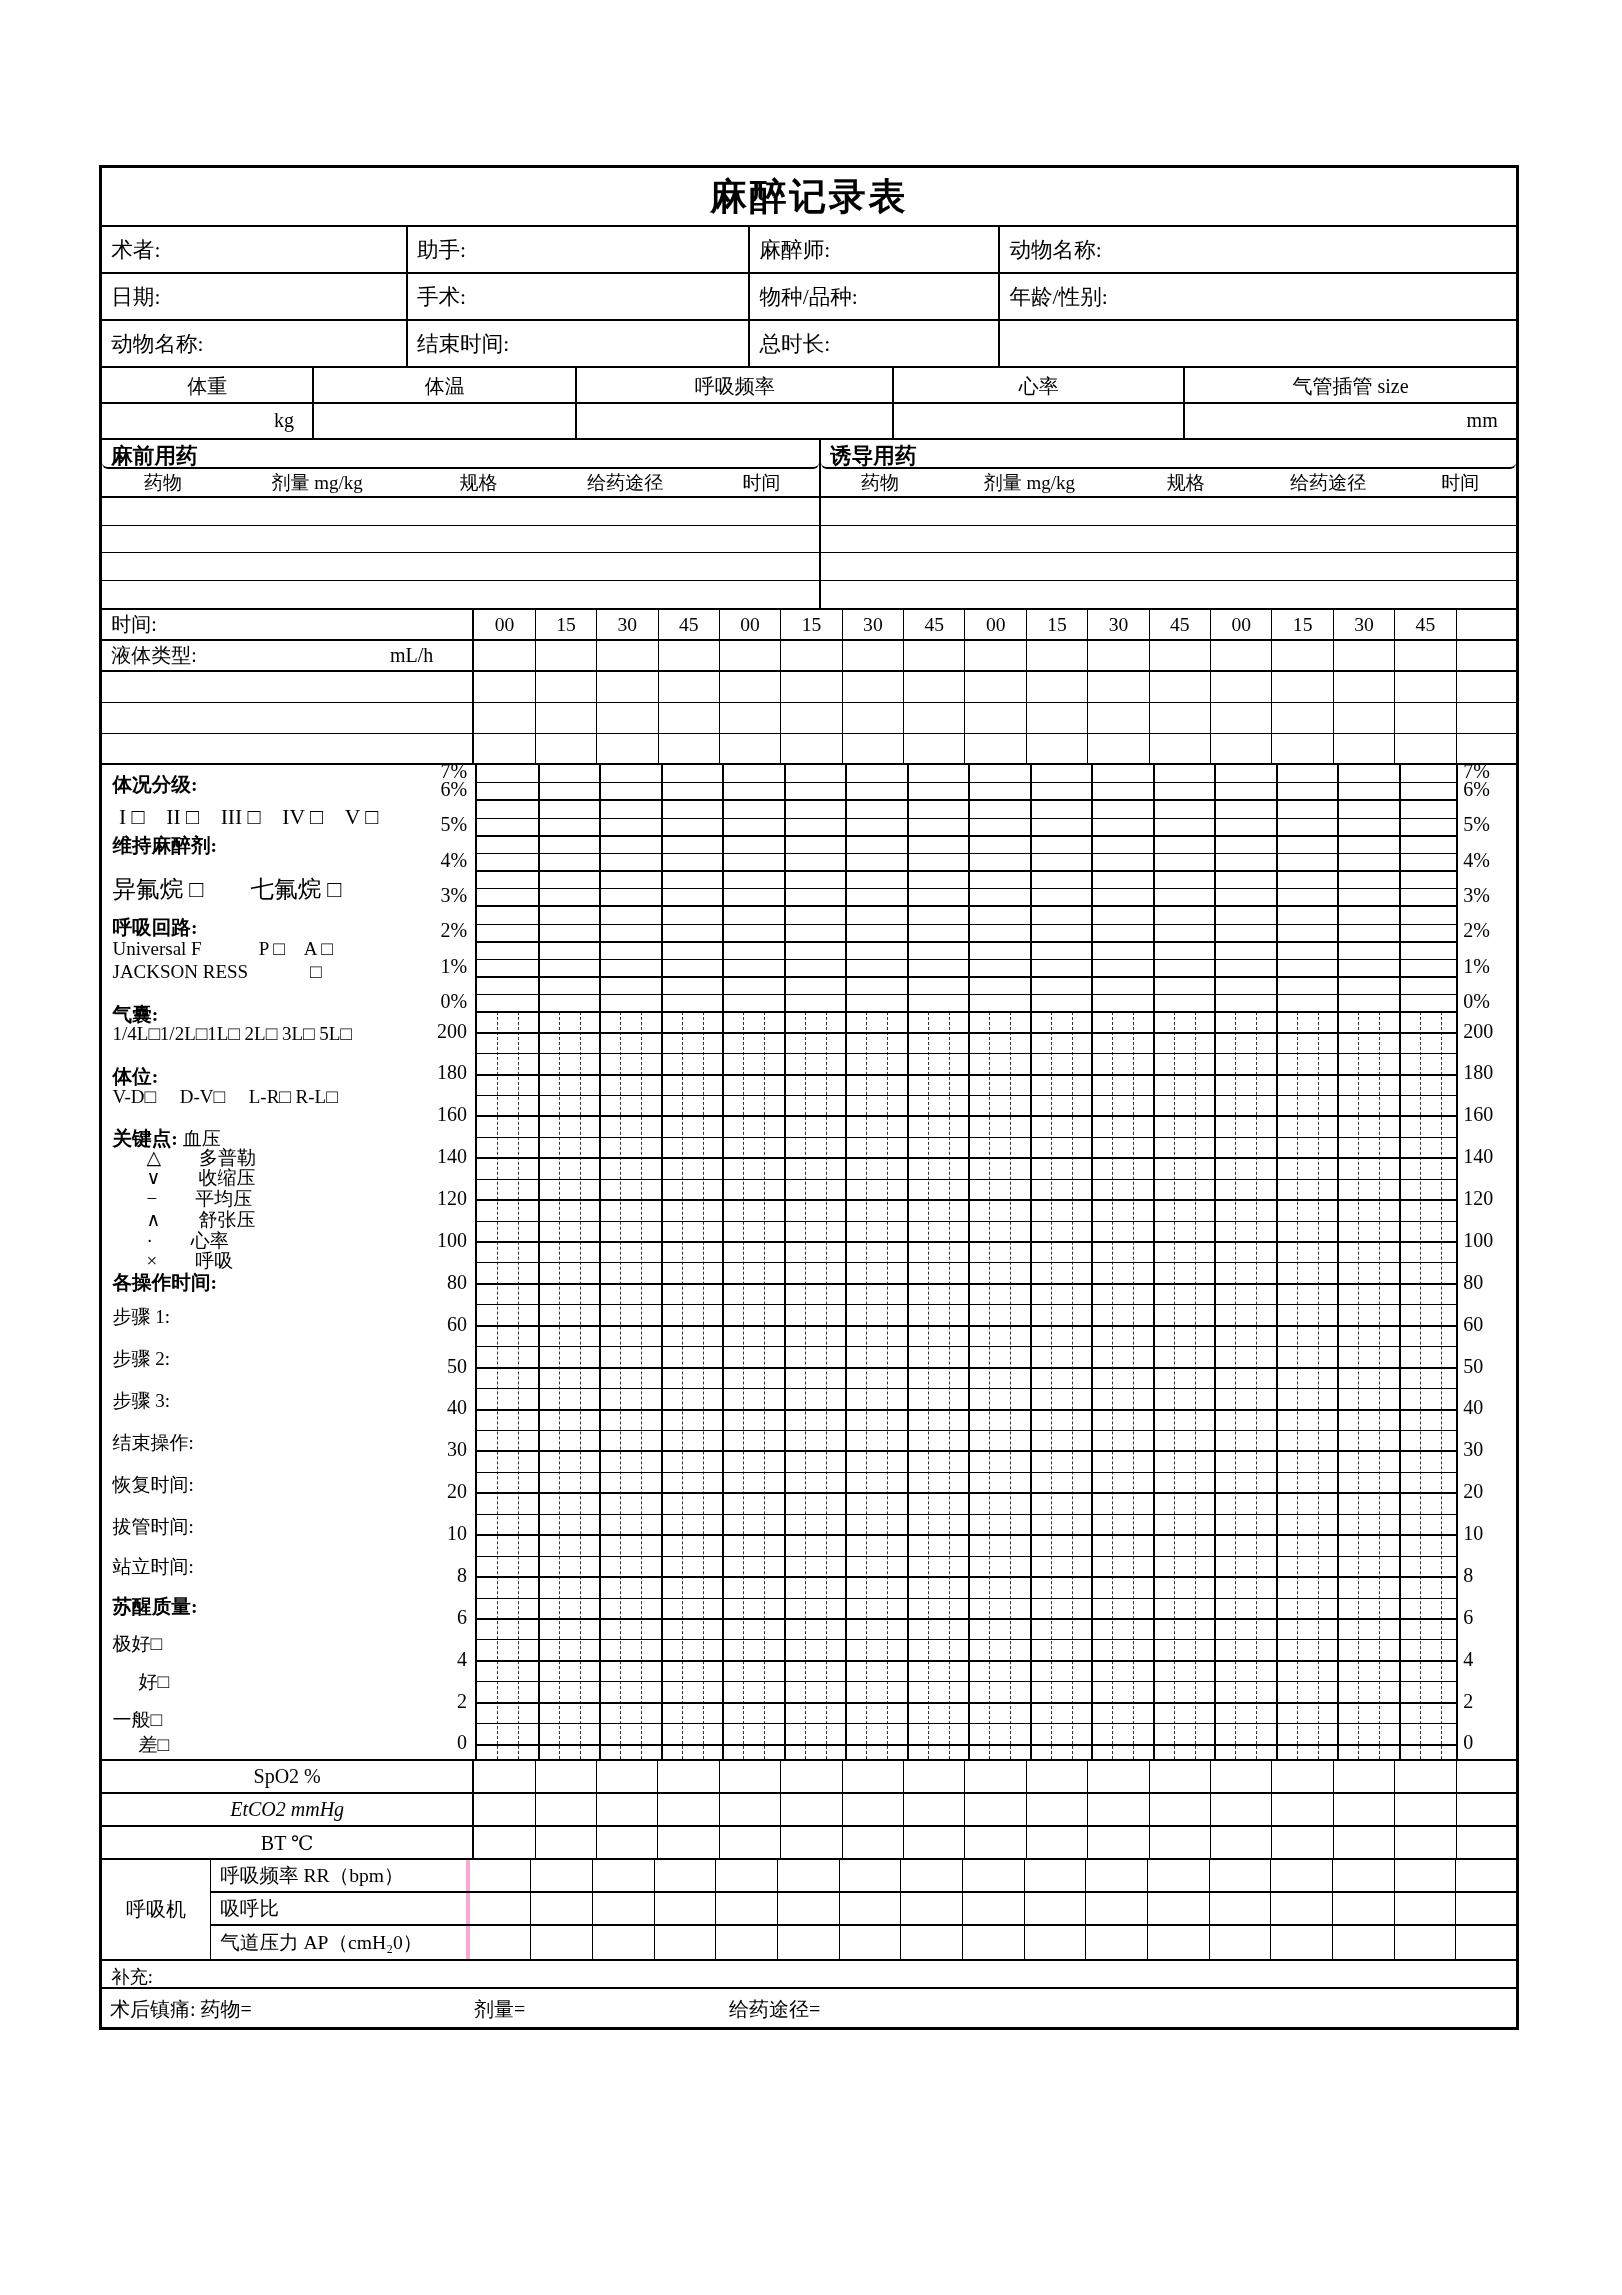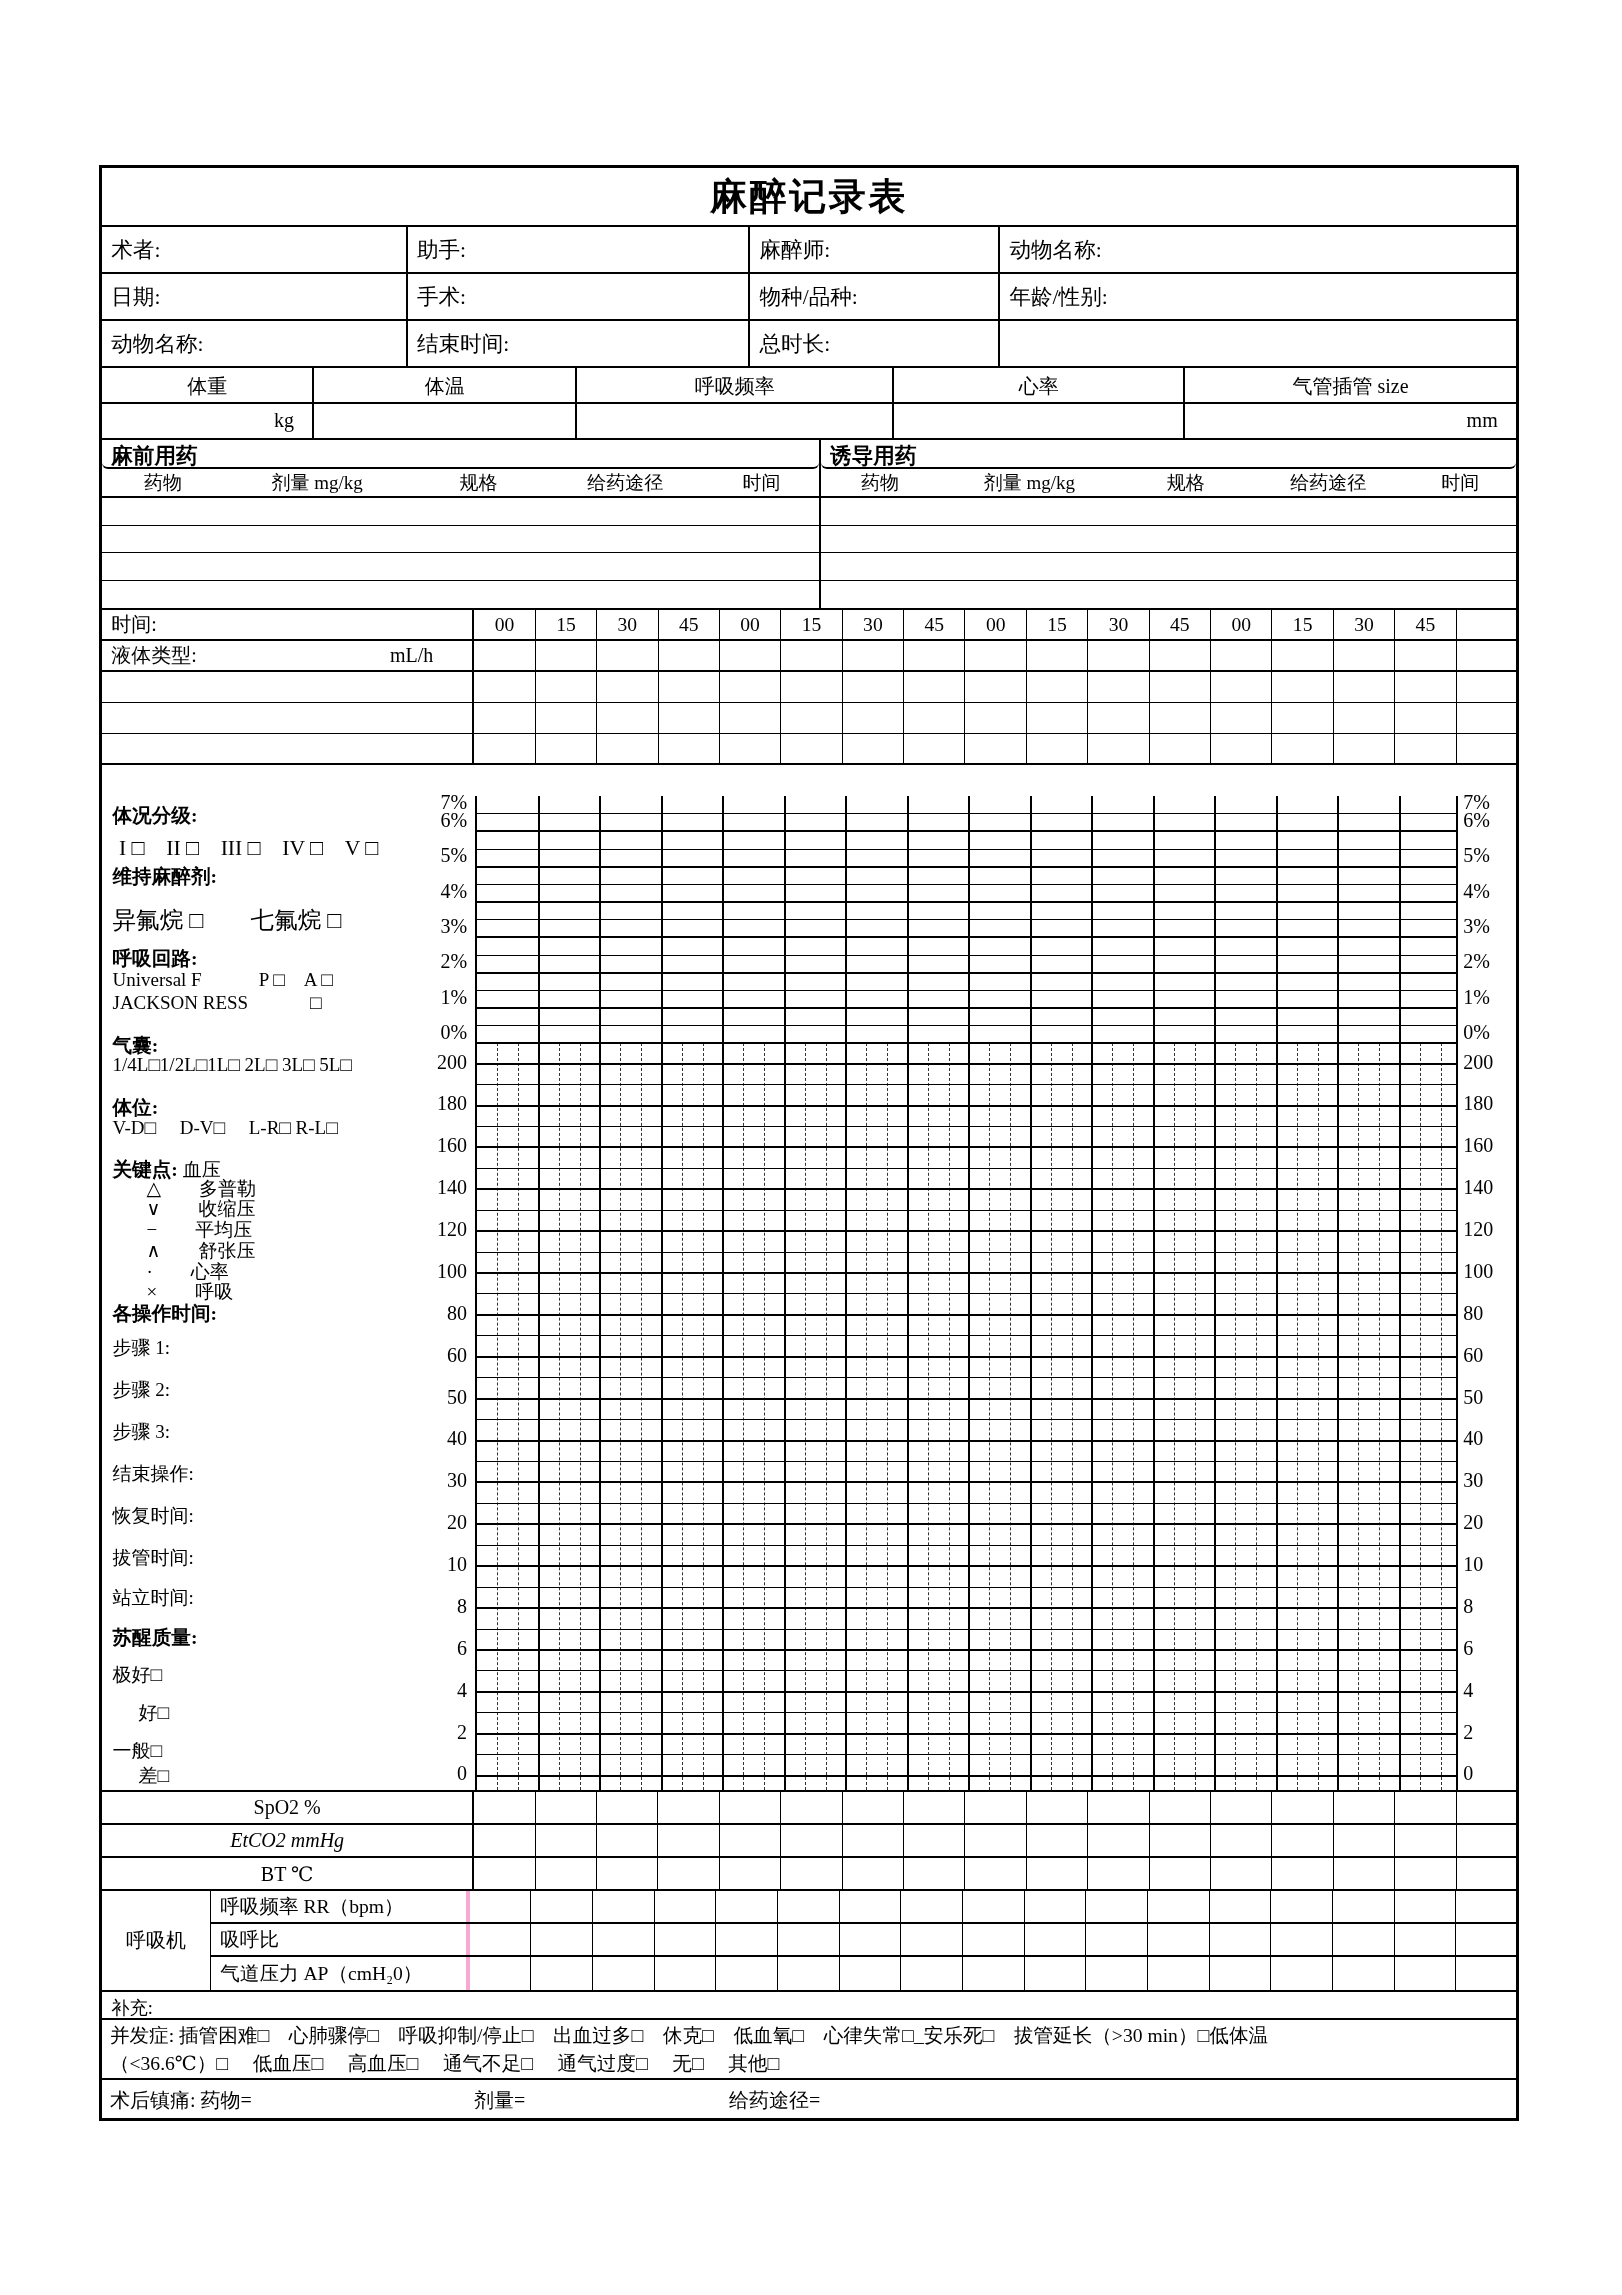--- a/index.html
+++ b/index.html
@@ -41,21 +41,21 @@
   
   .grid-row { display:flex; border-bottom: 1.3px solid #000; }
   .grid-row.thick { border-bottom: 2px solid #000; }
   .g-label { width: 376px; border-right: 2px solid #000; font-size: 20px;
     display:flex; align-items:center; padding-left: 9.2px; }
   .g-cell { width: 62px; border-right: 1.3px solid #000; text-align:center;
     font-size: 19.6px; display:flex; align-items:center; justify-content:center; }
   .g-end { width: 60px; border-right:none; }
   .fluid-unit { margin-left:auto; padding-right: 39px; }
   
-  .chart-section { display:flex; height: 996px; border-bottom: 2px solid #000; margin-top: 31px; }
+  .chart-section { display:flex; height: 996px; border-bottom: 2px solid #000; }
   .left-panel { width: 376px; border-right: 2px solid #000; position:relative; }
   .pline { position:absolute; left: 10.5px; white-space:nowrap; font-size: 19px; }
   .pline.h { font-weight: bold; font-size: 19.6px; }
   .pline.big { font-size: 23.6px; }
   .pline.roman { font-size: 21.6px; padding-left: 6.5px; }
   .pline.sym { padding-left: 34px; }
   .pline.ind { padding-left: 26px; }
   .pline .mixed-label { font-weight:bold; font-size:19.6px; }
   .scale-label-left { position:absolute; right: 7.9px; font-size: 20px; white-space:nowrap; }
   .chart-grid { width: 984px; position: relative; border-right: 2px solid #000; overflow:hidden; }
@@ -582,24 +582,20 @@
             <div class="g-cell"></div>
             <div class="g-cell g-end"></div>
           </div>
         </div>
     </div>
 
     <div class="supp-row">
       <span>补充:</span>
     </div>
 
-    <div class="comp-row">
-      <div>并发症: 插管困难□　心肺骤停□　呼吸抑制/停止□　出血过多□　休克□　低血氧□　心律失常□_安乐死□　拔管延长（&gt;30 min）□低体温</div>
-      <div>（&lt;36.6℃）□　 低血压□　 高血压□　 通气不足□　 通气过度□　 无□　 其他□</div>
-    </div>
 
     <div class="postop-row">
       <span class="f0">
         <span>术后镇痛: </span><span>药物=</span>
       </span>
       <span class="f1">剂量=</span>
       <span>给药途径=</span>
     </div>
 
   </div>

